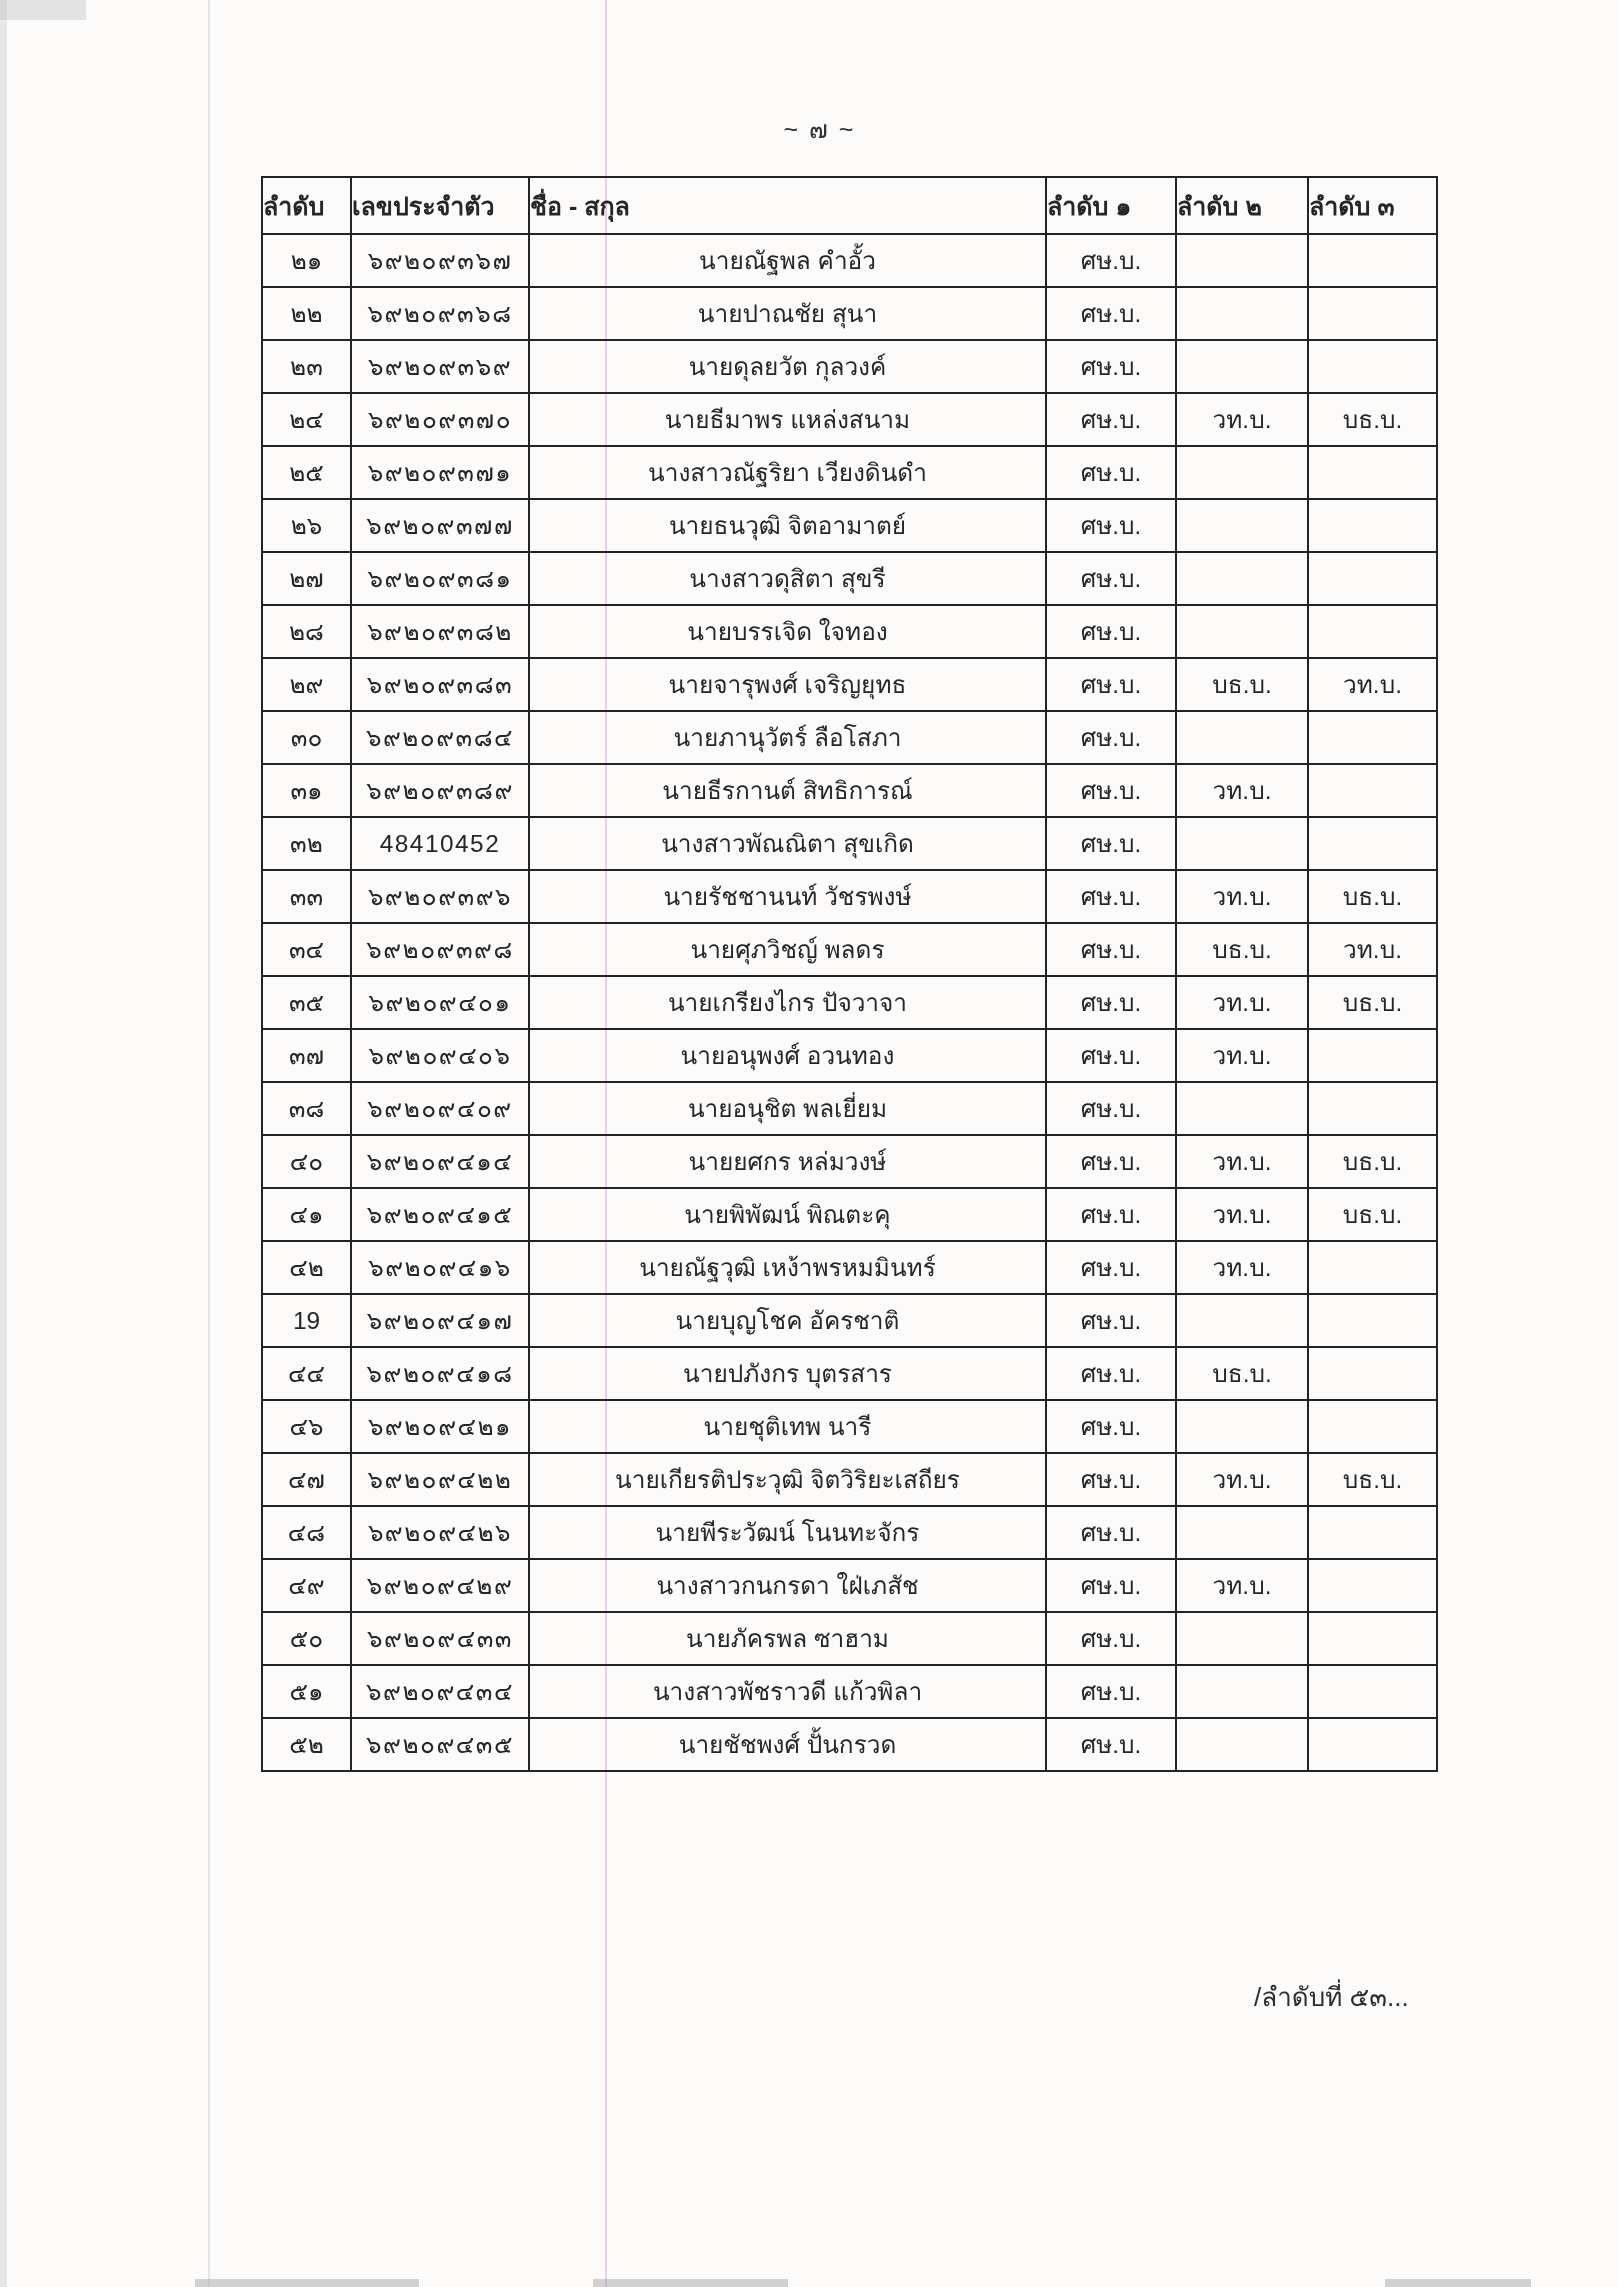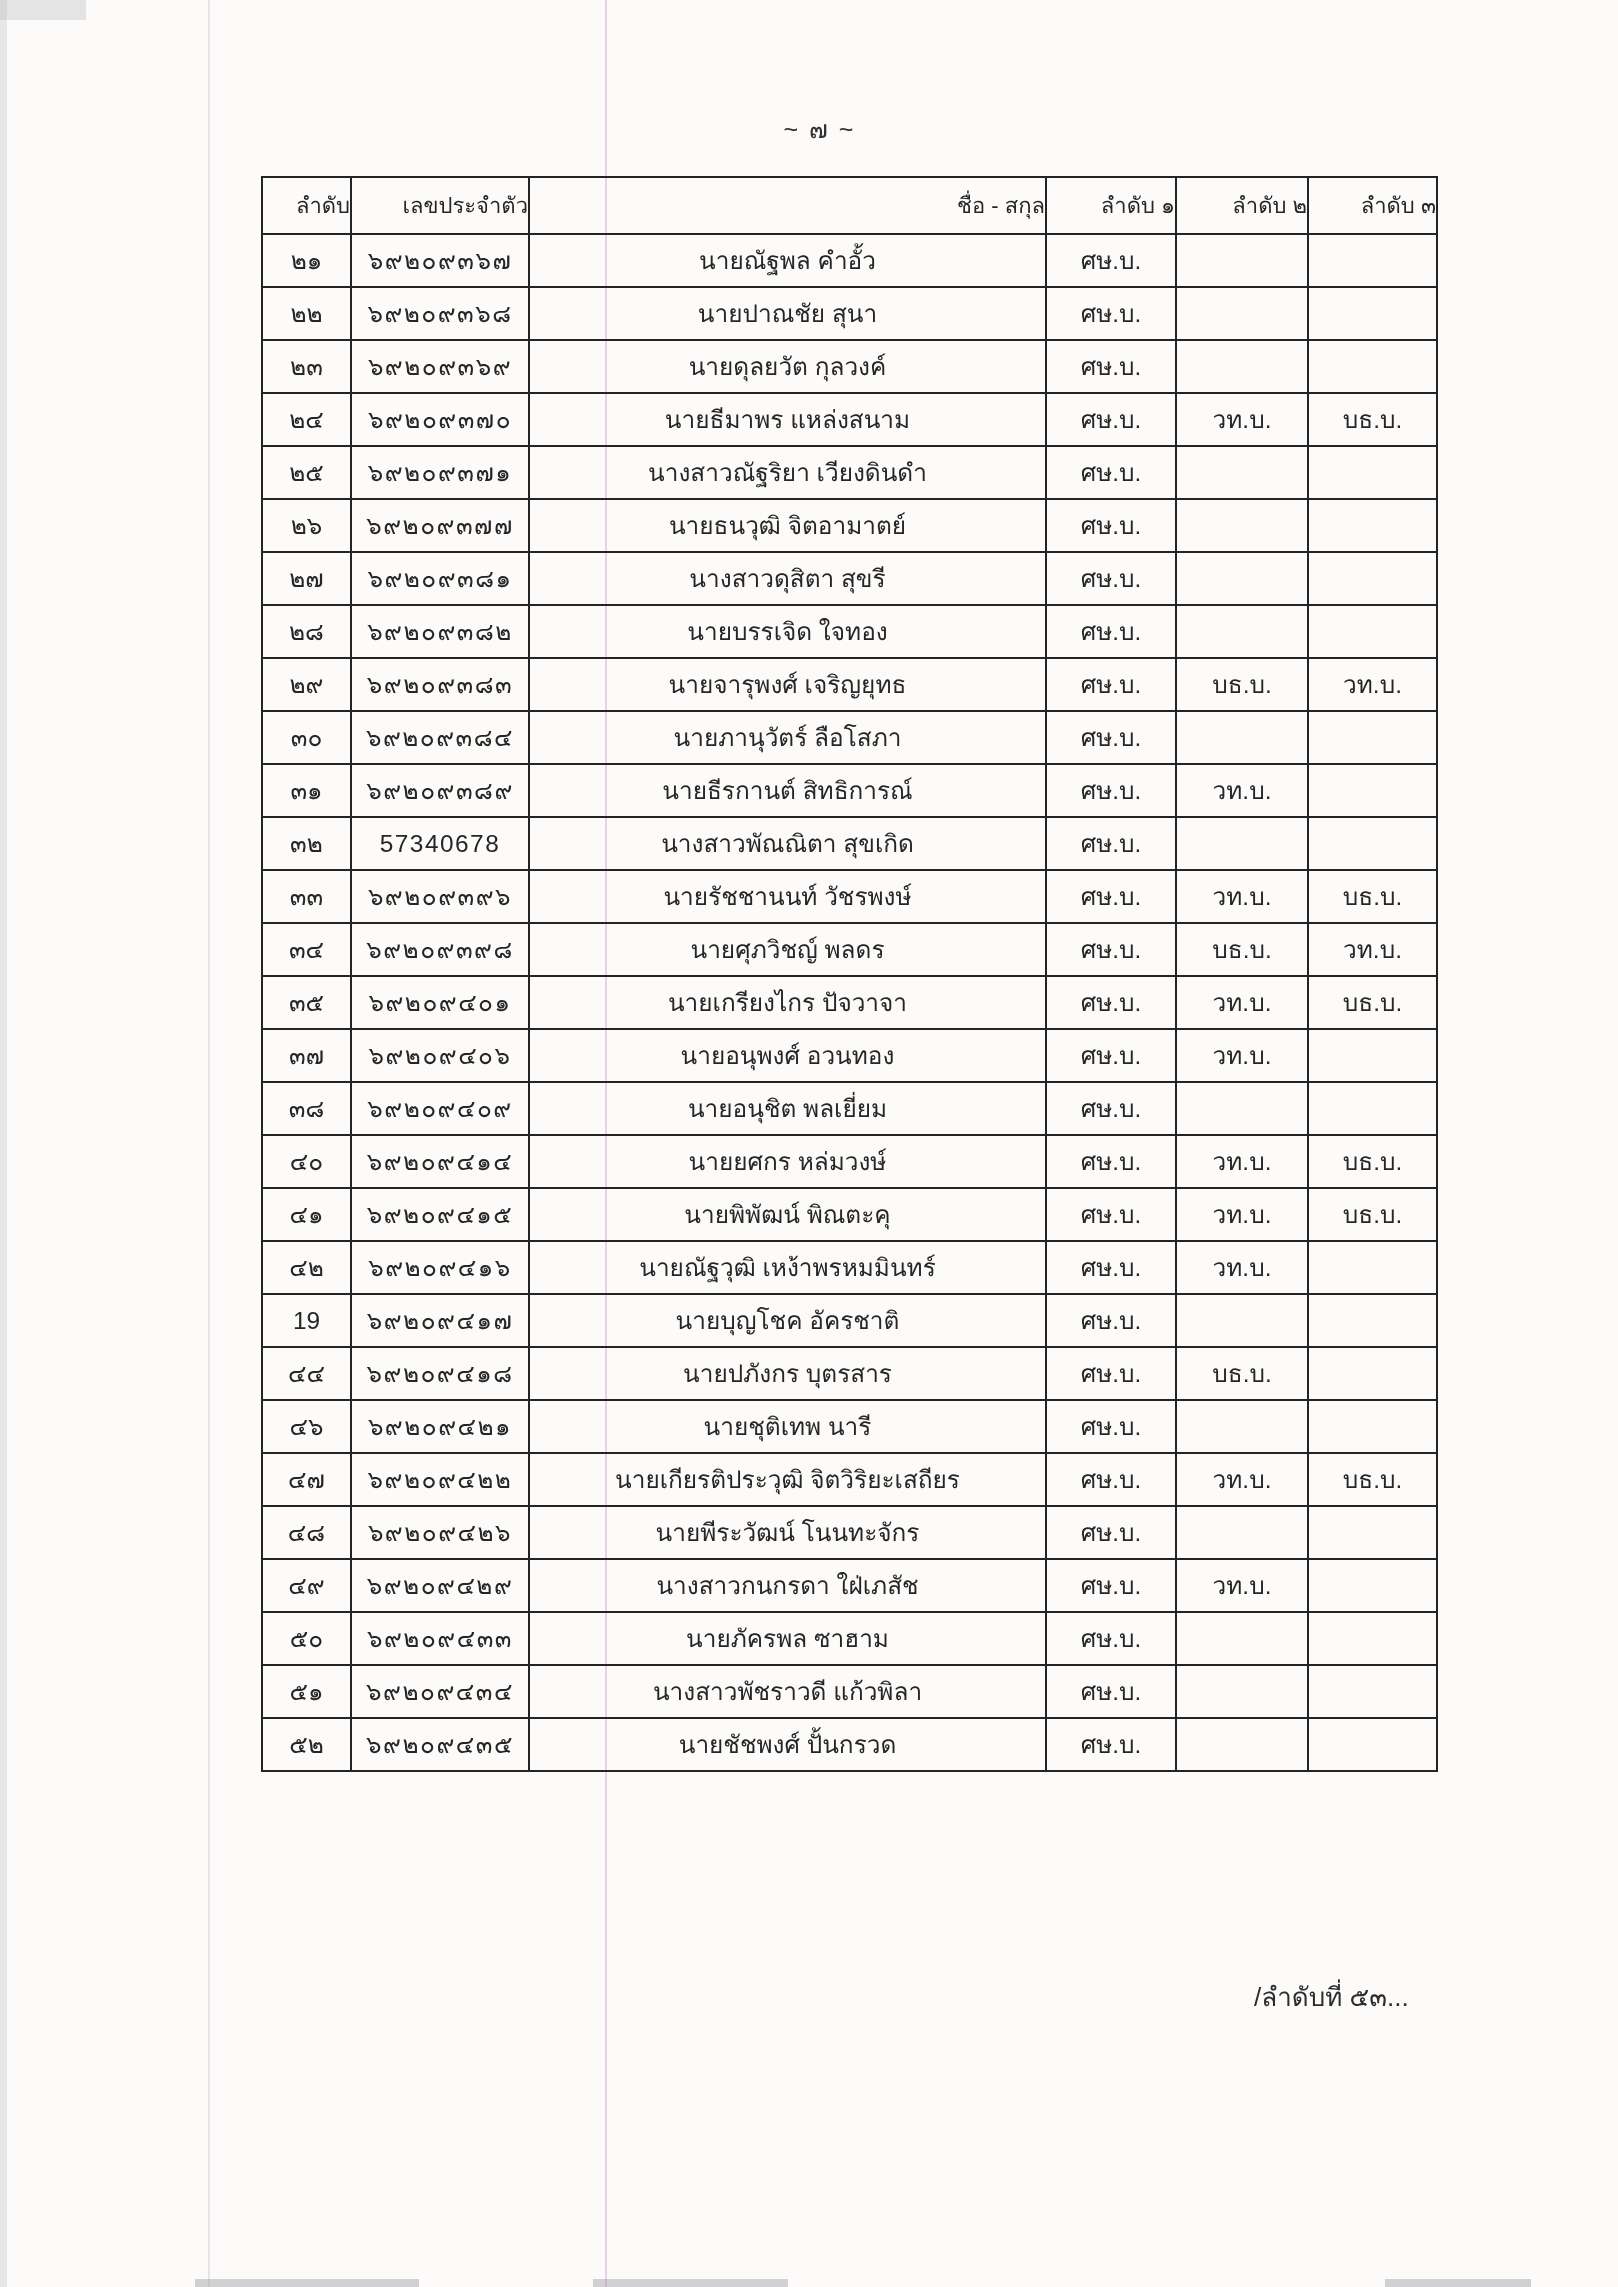--- a/index.html
+++ b/index.html
@@ -36,23 +36,23 @@
     color:#262626;
   }
   table.roster th, table.roster td{
     border:2px solid #242424;
     padding:0;
     overflow:hidden;
     white-space:nowrap;
   }
   table.roster th{
     height:55px;
-    font-weight:400;
-    font-size:22px;
-    text-align:right;
+    font-weight:700;
+    font-size:25px;
+    text-align:left;
   }
   table.roster td{height:51px;text-align:center;}
   td.col-name{text-align:left;padding-left:15.6px;border-radius:7px;}
   td.col-id{letter-spacing:1.5px;}
   col.c-order{width:89px;}
   col.c-id{width:178px;}
   col.c-name{width:517px;}
   col.c-d1{width:130px;}
   col.c-d2{width:132px;}
   col.c-d3{width:129px;}
@@ -180,21 +180,21 @@
         <tr>
           <td class="col-order">๓๑</td>
           <td class="col-id">๖๙๒๐๙๓๘๙</td>
           <td class="col-name">นายธีรกานต์ สิทธิการณ์</td>
           <td class="col-d1">ศษ.บ.</td>
           <td class="col-d2">วท.บ.</td>
           <td class="col-d3"></td>
         </tr>
         <tr>
           <td class="col-order">๓๒</td>
-          <td class="col-id">57340678</td>
+          <td class="col-id">48410452</td>
           <td class="col-name">นางสาวพัณณิตา สุขเกิด</td>
           <td class="col-d1">ศษ.บ.</td>
           <td class="col-d2"></td>
           <td class="col-d3"></td>
         </tr>
         <tr>
           <td class="col-order">๓๓</td>
           <td class="col-id">๖๙๒๐๙๓๙๖</td>
           <td class="col-name">นายรัชชานนท์ วัชรพงษ์</td>
           <td class="col-d1">ศษ.บ.</td>

